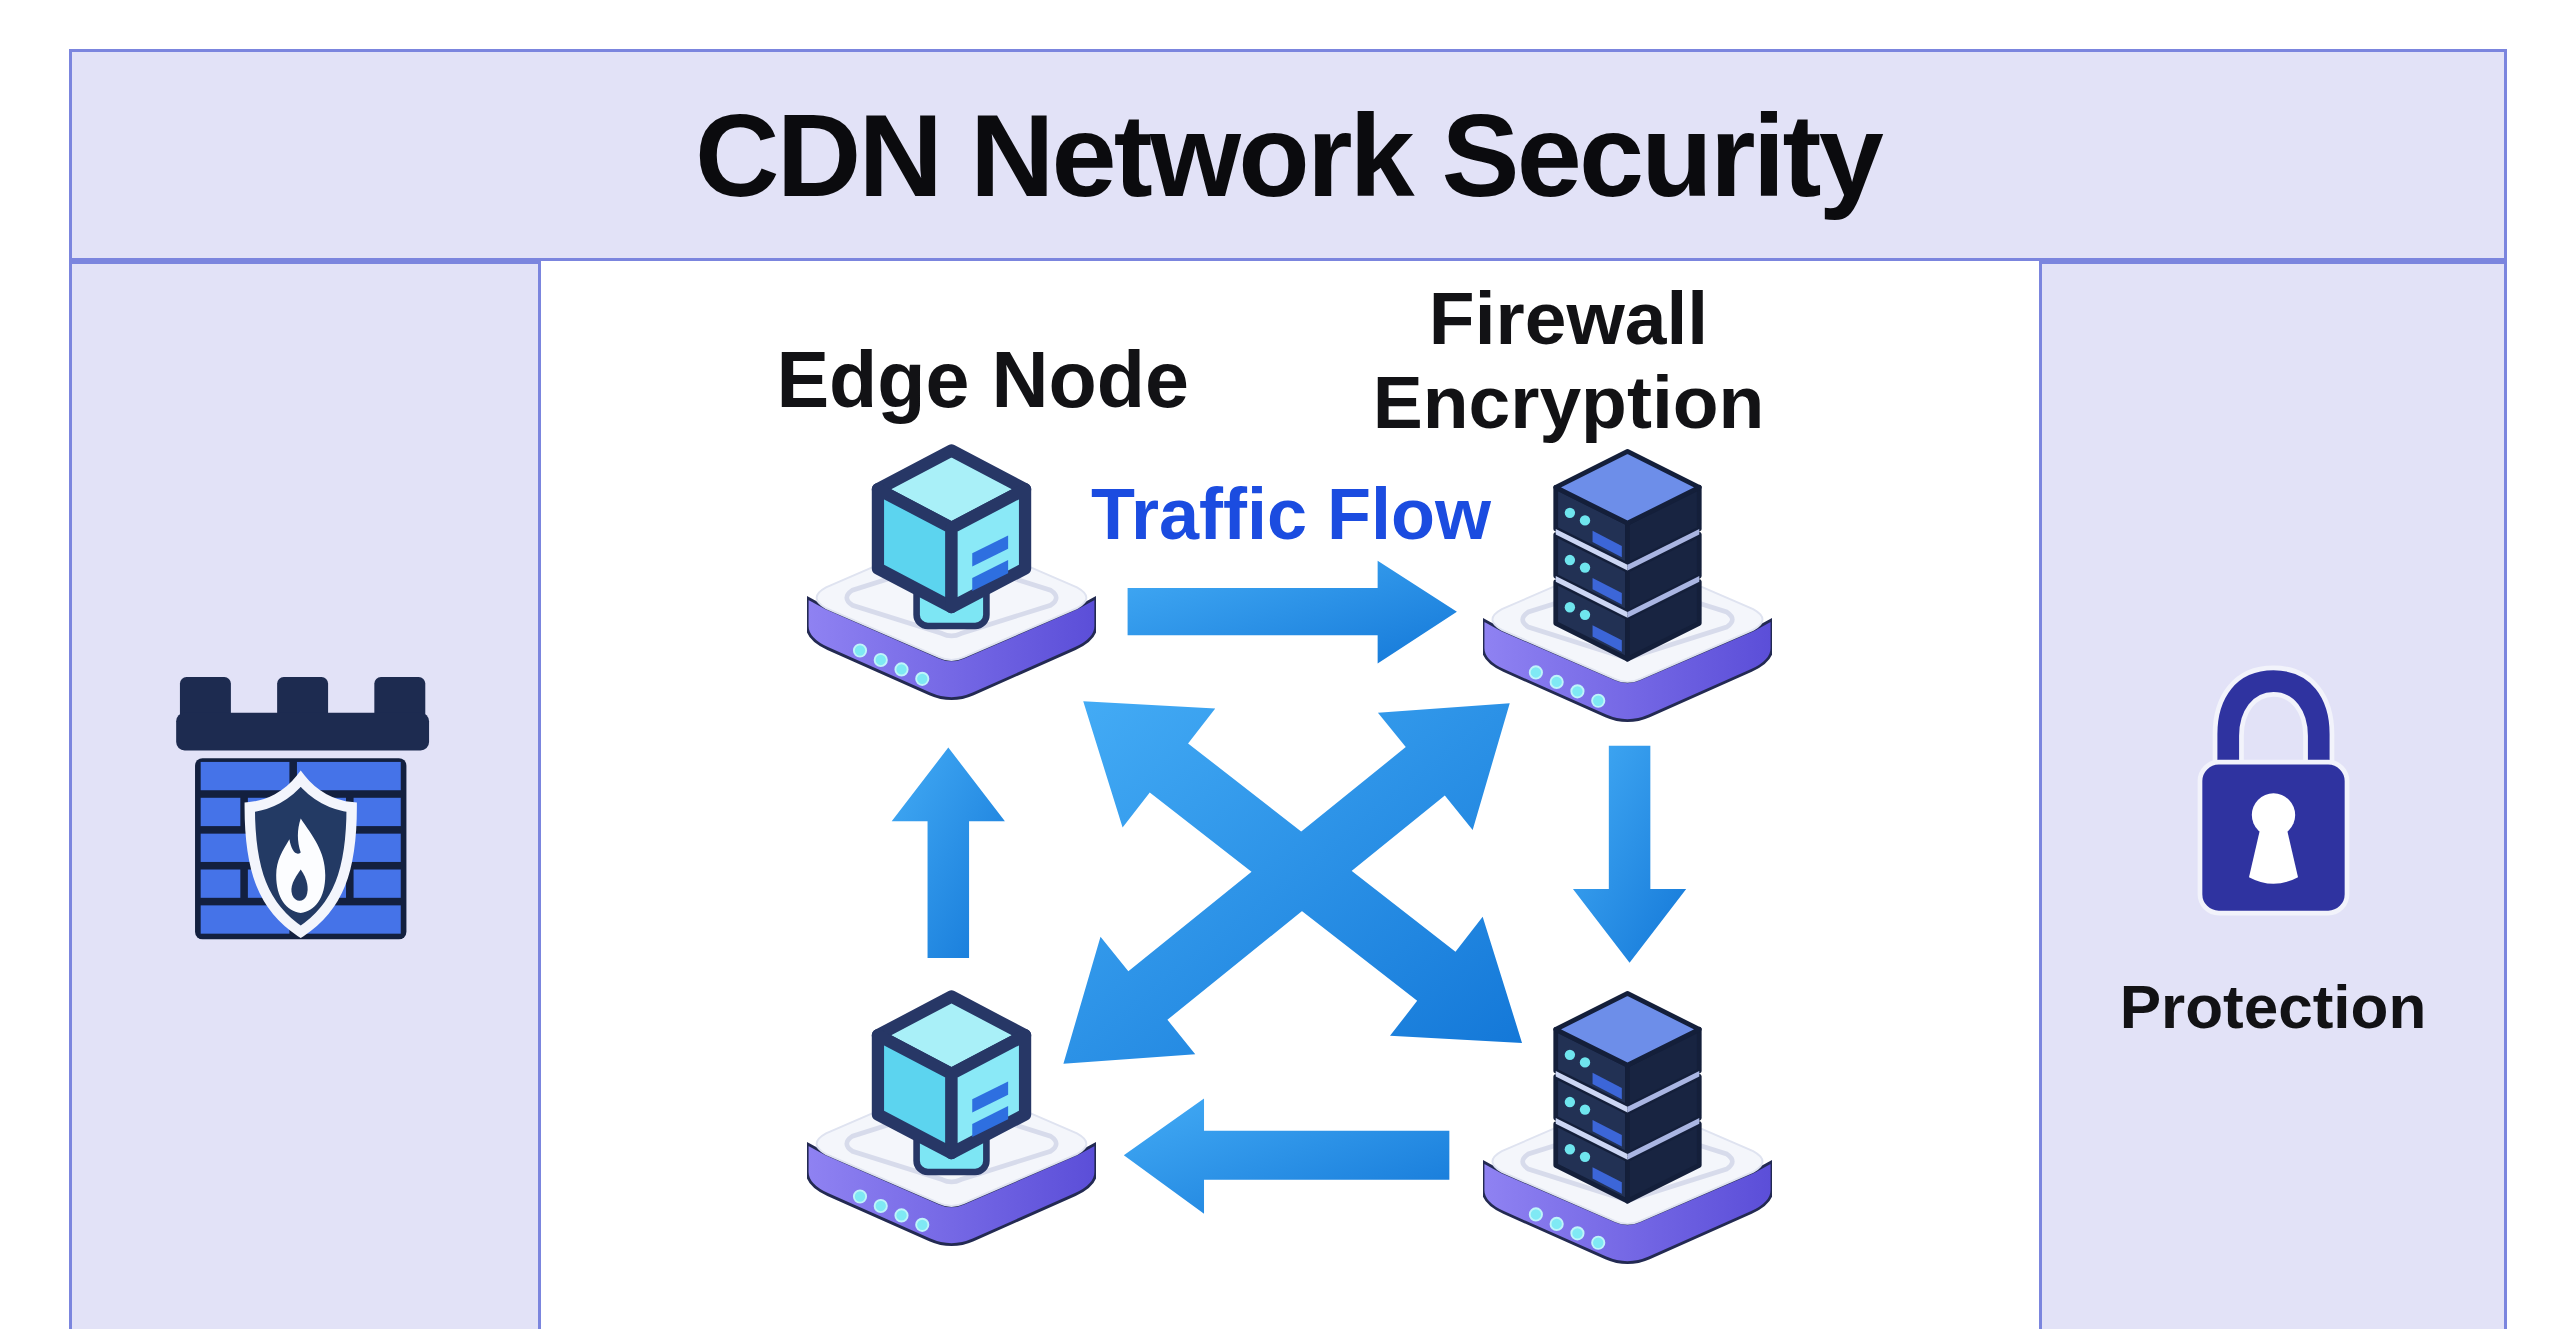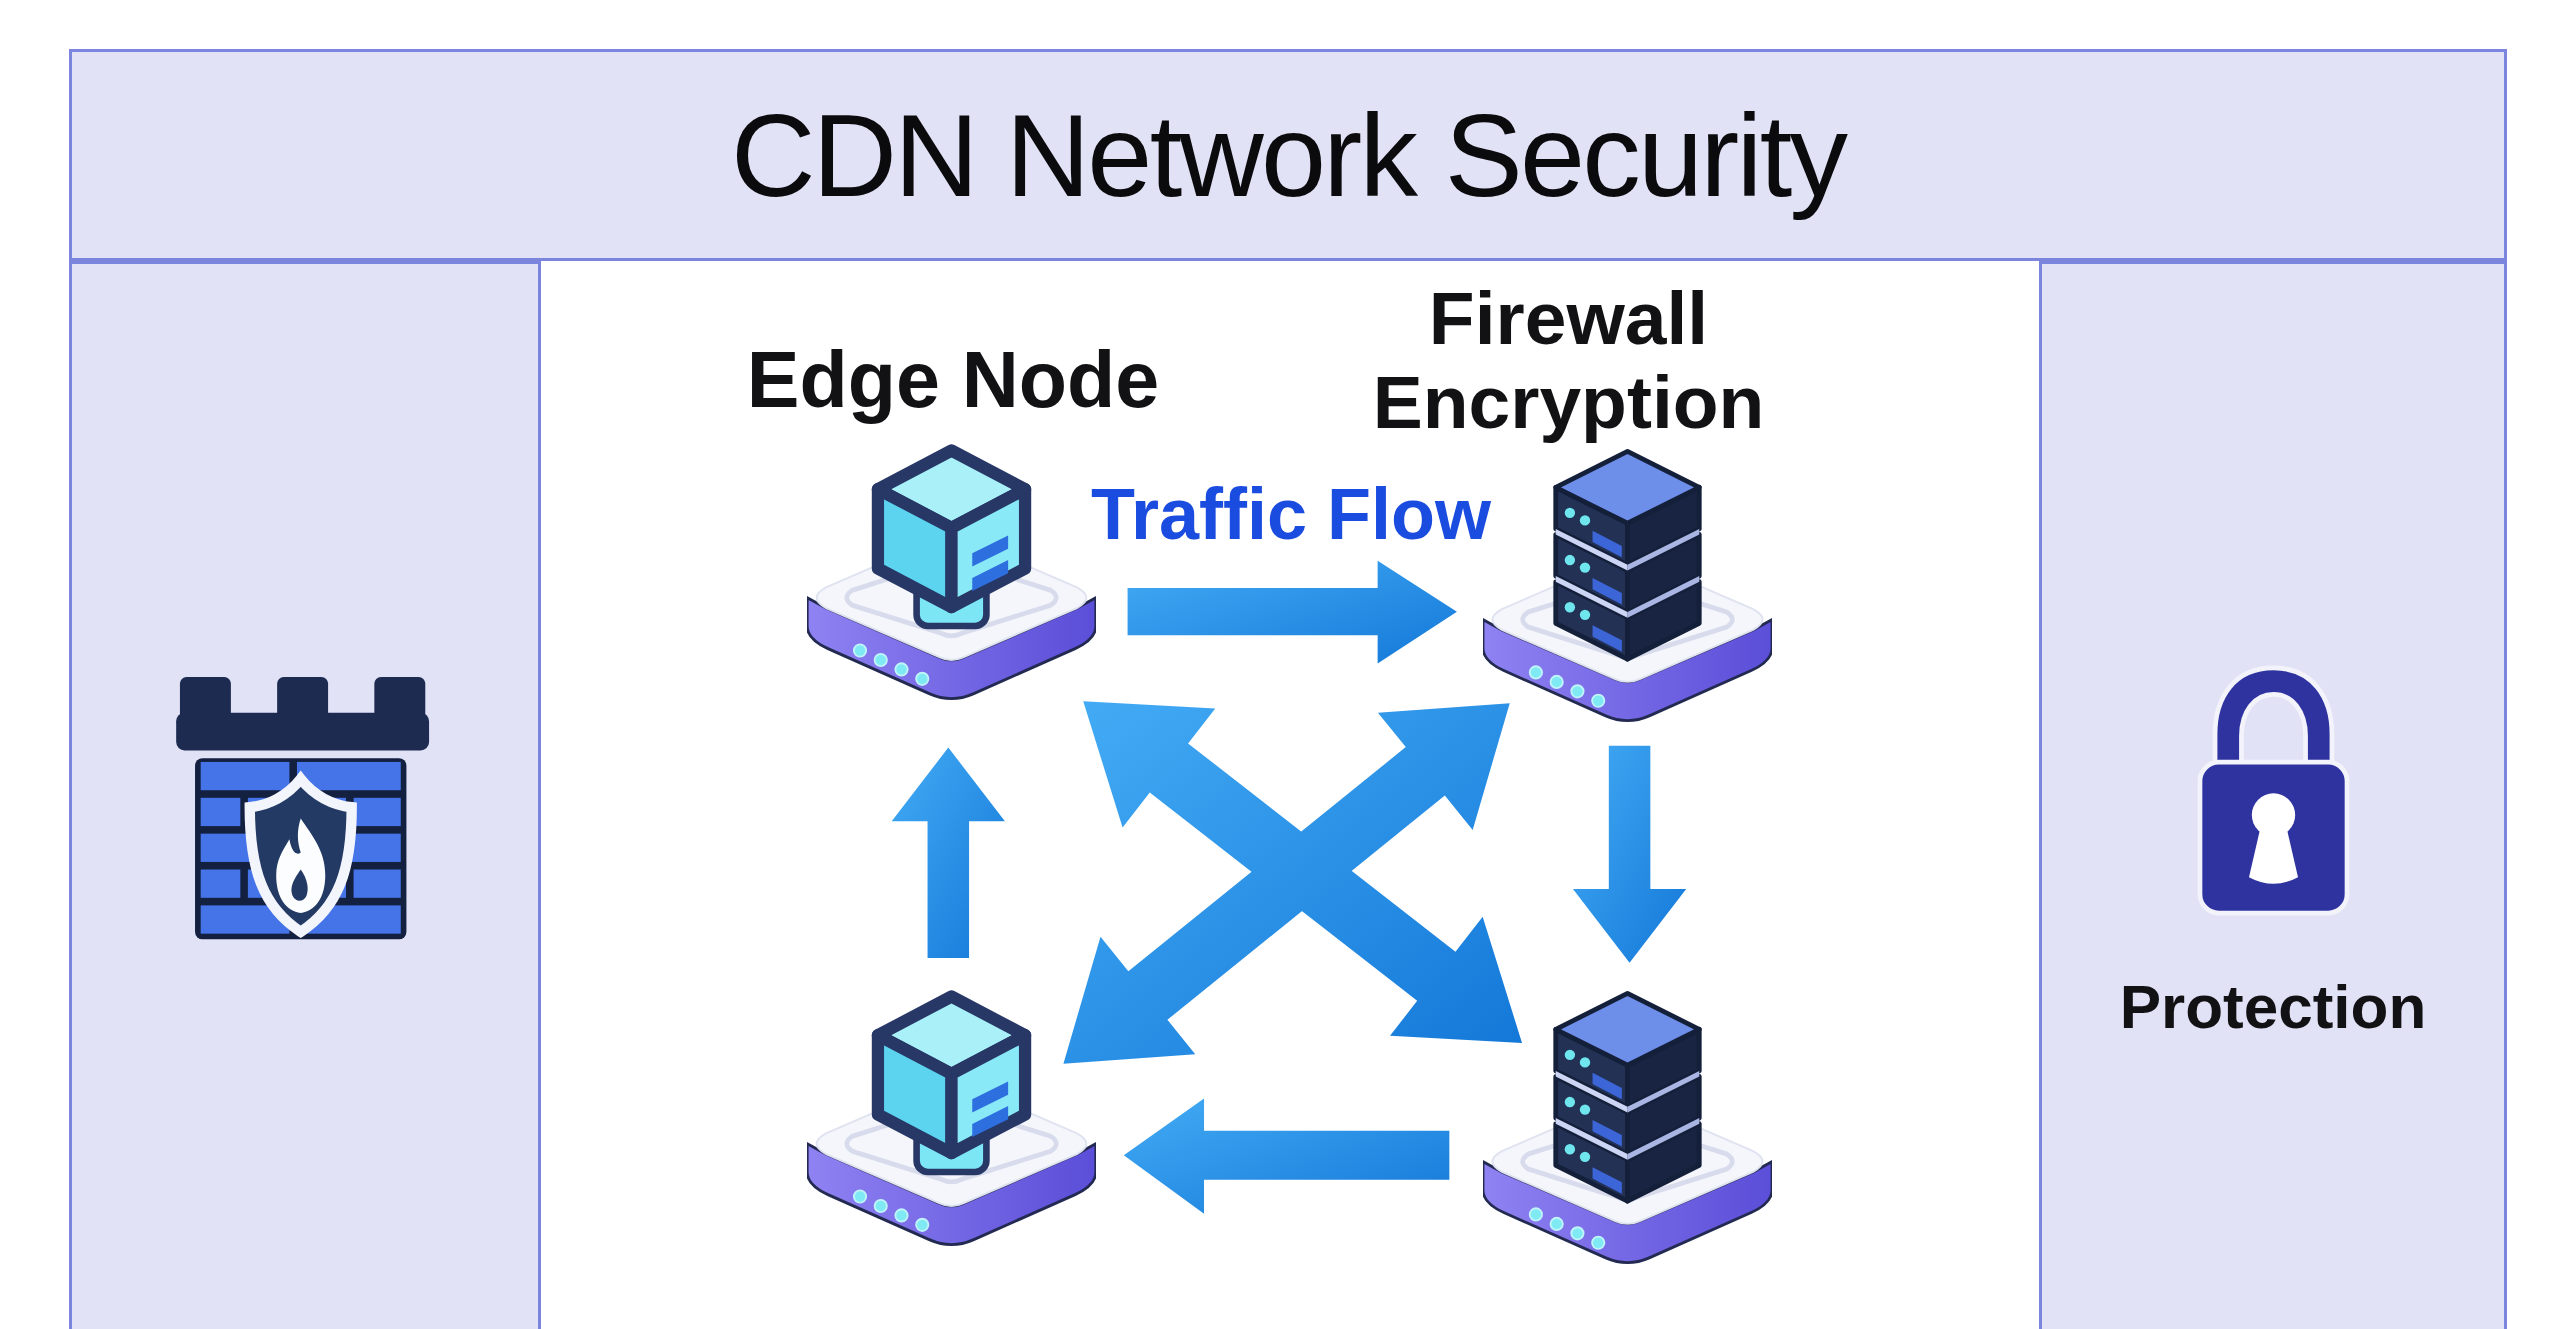--- a/index.html
+++ b/index.html
@@ -6,25 +6,25 @@
     --c-page_bg:#ffffff; --c-panel_fill:#e2e2f7; --c-panel_border:#7b85de;
     --c-title_color:#0b0b0e; --c-label_color:#121215; --c-traffic_flow_color:#1b4ce0;
     --c-arrow_blue:#2190ee; --c-navy:#1d2b50; --c-brick_blue:#4573e8;
     --c-lock_indigo:#2f33a0; --c-led_cyan:#7fe9f4;
   }
   html,body{margin:0;padding:0;background:var(--c-page_bg);}
   .canvas{position:relative;width:2576px;height:1330px;overflow:hidden;
           background:var(--c-page_bg);font-family:"Liberation Sans","DejaVu Sans",sans-serif;}
   .box{position:absolute;background:var(--c-panel_fill);border:3.8px solid var(--c-panel_border);box-sizing:border-box;}
   .header{left:69px;top:49px;width:2438px;height:212px;display:flex;align-items:center;justify-content:center;}
-  .header h1{margin:18px;font-size:117px;font-weight:normal;letter-spacing:-2.8px;color:var(--c-title_color);}
+  .header h1{margin:18px;font-size:117px;font-weight:bold;letter-spacing:-2.8px;color:var(--c-title_color);}
   .panel-left{left:69px;top:261px;width:472px;height:1080px;}
   .panel-right{left:2039px;top:261px;width:468px;height:1080px;}
   .lbl{position:absolute;text-align:center;font-weight:bold;color:var(--c-label_color);line-height:1.12;}
-  .lbl-edge{left:717px;top:336px;width:472px;font-size:79px;}
+  .lbl-edge{left:717px;top:336px;width:472px;font-size:79px;text-align:right;}
   .lbl-fw{left:1323px;top:276px;width:491px;font-size:75px;}
   .lbl-tf{left:1055px;top:474px;width:472px;font-size:72px;color:var(--c-traffic_flow_color);}
   .lbl-enc{left:2037px;top:972px;width:472px;font-size:62px;}
   .abs{position:absolute;}
   .arrows{left:0;top:0;width:2576px;height:1330px;pointer-events:none;}
   .defs{position:absolute;width:0;height:0;}
 </style>
 </head>
 <body>
 

